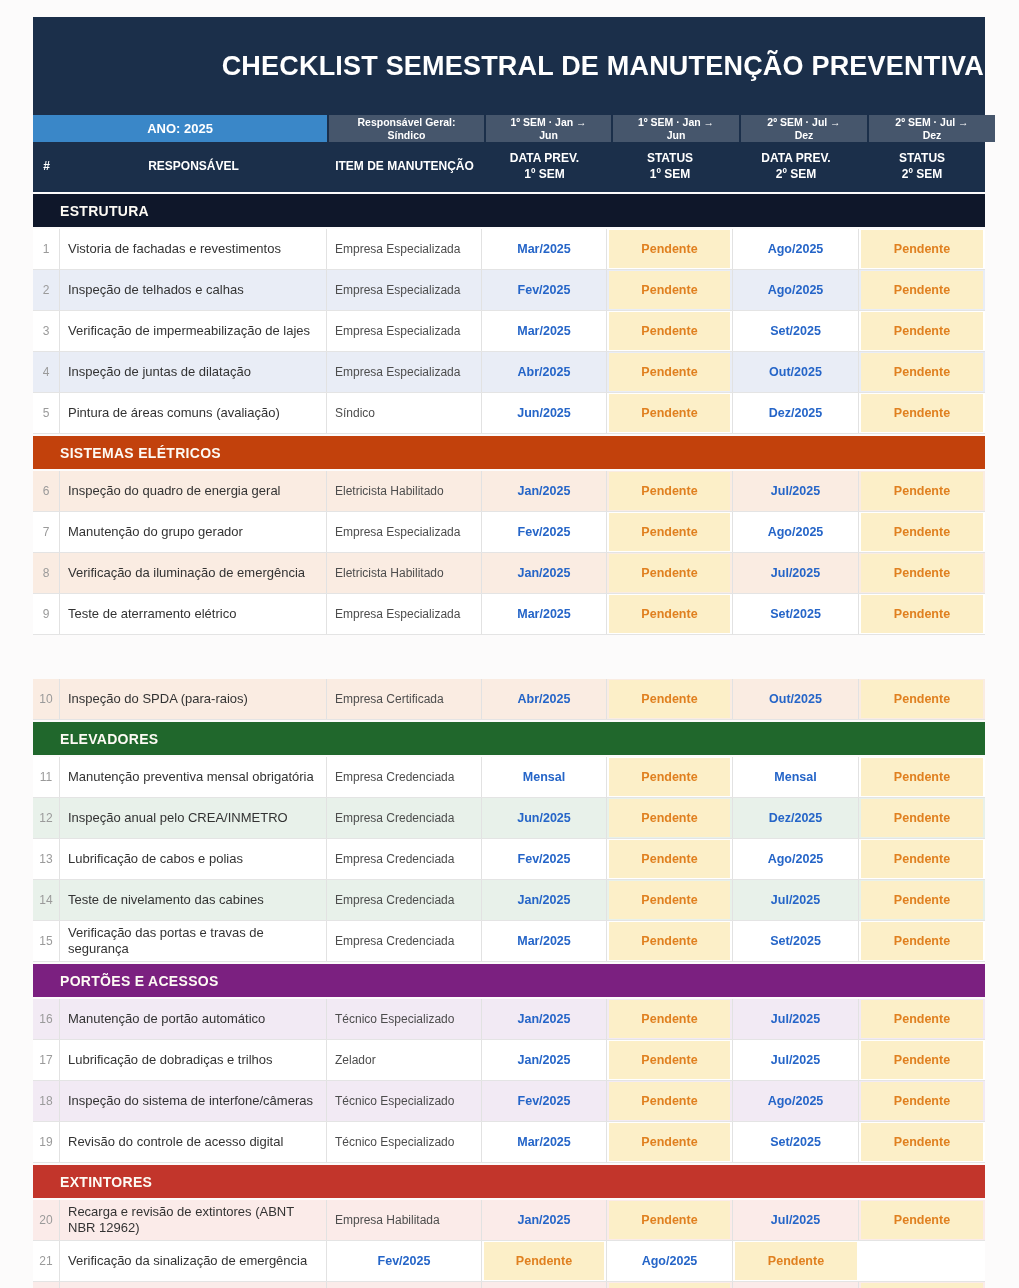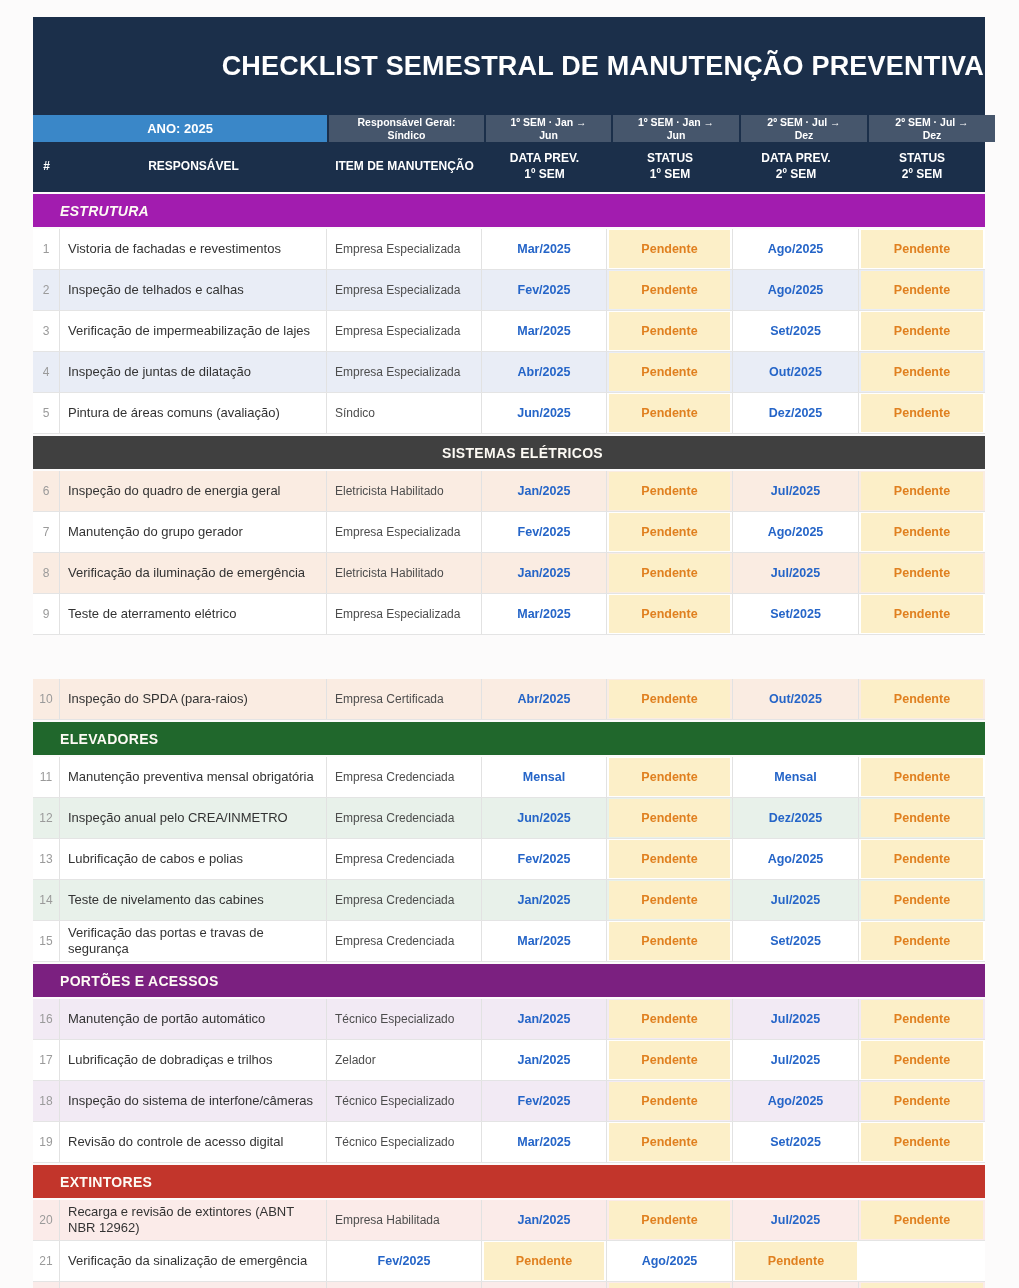--- a/index.html
+++ b/index.html
@@ -68,21 +68,21 @@
 1º SEM</div>
       <div class="cell">STATUS
 1º SEM</div>
       <div class="cell">DATA PREV.
 2º SEM</div>
       <div class="cell">STATUS
 2º SEM</div>
     </div>
 
     <div id="tbody">
-  <div class="section-bar" style="background: #a21caf; font-style: italic;">
+  <div class="section-bar" style="background: #0f172a;">
     <span class="section-label">ESTRUTURA</span>
   </div>
 
   <div class="row">
     <div class="c c-num">1</div>
     <div class="c c-item">Vistoria de fachadas e revestimentos</div>
     <div class="c c-resp">Empresa Especializada</div>
     <div class="c c-date">Mar/2025</div>
     <div class="c c-status">
       <div class="pill">Pendente</div>
@@ -142,21 +142,21 @@
     <div class="c c-date">Jun/2025</div>
     <div class="c c-status">
       <div class="pill">Pendente</div>
     </div>
     <div class="c c-date">Dez/2025</div>
     <div class="c c-status">
       <div class="pill">Pendente</div>
     </div>
   </div>
 
-  <div class="section-bar" style="background: #404040; justify-content: center;">
+  <div class="section-bar" style="background: #c2410c;">
     <span class="section-label">SISTEMAS ELÉTRICOS</span>
   </div>
 
   <div class="row" style="background: rgb(250, 236, 226);">
     <div class="c c-num">6</div>
     <div class="c c-item">Inspeção do quadro de energia geral</div>
     <div class="c c-resp">Eletricista Habilitado</div>
     <div class="c c-date">Jan/2025</div>
     <div class="c c-status">
       <div class="pill">Pendente</div>

